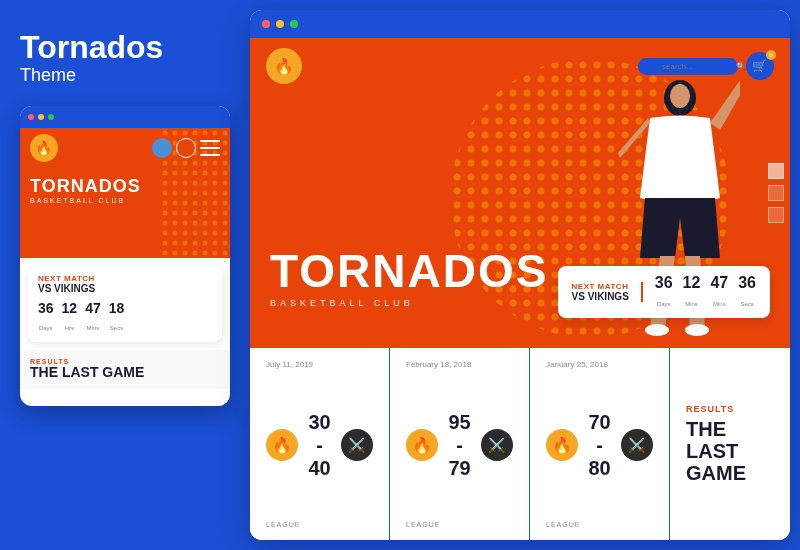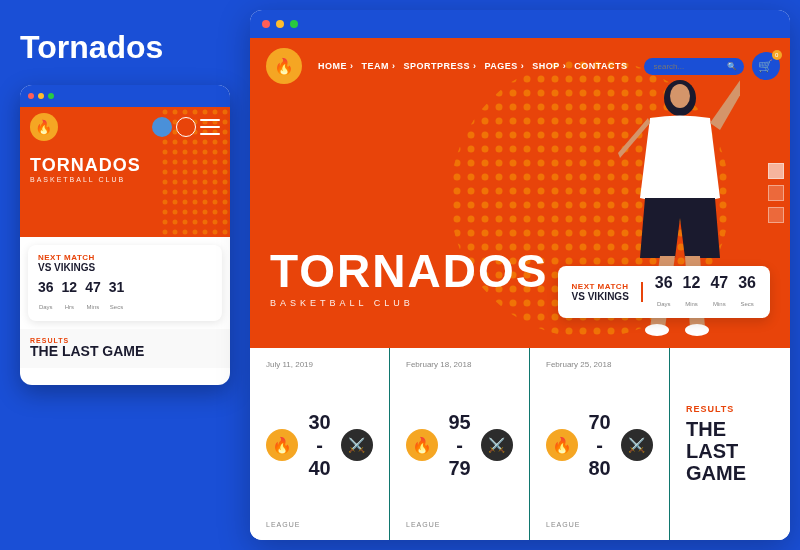--- a/index.html
+++ b/index.html
@@ -294,21 +294,21 @@
     .nav-right {
       margin-left: auto;
       display: flex;
       align-items: center;
       gap: 8px;
     }
 
     .search-bar {
       background: #1a4fd6;
       border-radius: 20px;
-      padding: 4px 10px;
+      padding: 4px 24px;
       display: flex;
       align-items: center;
       gap: 4px;
       width: 100px;
     }
     .search-bar input {
       background: transparent;
       border: none;
       outline: none;
       color: #fff;
@@ -518,20 +518,21 @@
       text-transform: uppercase;
       line-height: 1.1;
     }
   </style>
 </head>
 <body>
 
 <div class="left-panel">
   <div style="margin-bottom: 20px;">
     <div class="brand-title">Tornados</div>
+    <div class="brand-subtitle">Theme</div>
   </div>
 
   <div class="mobile-mockup">
     <div class="mobile-titlebar">
       <div class="mobile-dot dot-red"></div>
       <div class="mobile-dot dot-yellow"></div>
       <div class="mobile-dot dot-green"></div>
     </div>
 
     <div class="mobile-content">
@@ -574,21 +575,21 @@
         </div>
         <div class="countdown-item">
           <span class="countdown-num">12</span>
           <span class="countdown-label">Hrs</span>
         </div>
         <div class="countdown-item">
           <span class="countdown-num">47</span>
           <span class="countdown-label">Mins</span>
         </div>
         <div class="countdown-item">
-          <span class="countdown-num">31</span>
+          <span class="countdown-num">18</span>
           <span class="countdown-label">Secs</span>
         </div>
       </div>
     </div>
 
     <div class="mobile-results-section">
       <div class="results-label-mobile">RESULTS</div>
       <div class="results-title-mobile">THE LAST GAME</div>
     </div>
   </div>
@@ -633,28 +634,20 @@
 
       <circle cx="169" cy="8" r="8" fill="#f5a623"></circle>
       <path d="M162 8 Q169 3 176 8 Q169 13 162 8" fill="none" stroke="#1a1a2e" stroke-width="1"></path>
       <path d="M169 1 Q174 8 169 15" fill="none" stroke="#1a1a2e" stroke-width="1"></path>
 
       <ellipse cx="100" cy="28" rx="10" ry="12" fill="#d4956a"></ellipse>
     </svg>
 
     <div class="browser-nav">
       <div class="nav-logo">🔥</div>
-      <div class="nav-links">
-        <span class="nav-link-item">HOME ›</span>
-        <span class="nav-link-item">TEAM ›</span>
-        <span class="nav-link-item">SPORTPRESS ›</span>
-        <span class="nav-link-item">PAGES ›</span>
-        <span class="nav-link-item">SHOP ›</span>
-        <span class="nav-link-item">CONTACTS</span>
-      </div>
       <div class="nav-right">
         <div class="search-bar">
           <input type="text" placeholder="search..." style="">
           <span class="search-icon">🔍</span>
         </div>
         <div class="cart-icon-wrap">
           <span style="color:#fff;font-size:12px;">🛒</span>
           <div class="cart-badge">0</div>
         </div>
       </div>
@@ -713,21 +706,21 @@
       <div class="result-date">February 18, 2018</div>
       <div class="result-teams">
         <div class="team-logo team-logo-orange">🔥</div>
         <div class="score-display">95 - 79</div>
         <div class="team-logo team-logo-dark" style="font-size:14px;">⚔️</div>
       </div>
       <div class="result-type">League</div>
     </div>
 
     <div class="result-card">
-      <div class="result-date">February 25, 2018</div>
+      <div class="result-date">January 25, 2018</div>
       <div class="result-teams">
         <div class="team-logo team-logo-orange">🔥</div>
         <div class="score-display">70 - 80</div>
         <div class="team-logo team-logo-dark" style="font-size:14px;">⚔️</div>
       </div>
       <div class="result-type">League</div>
     </div>
 
     <div class="last-game-card">
       <div class="last-game-label">RESULTS</div>

